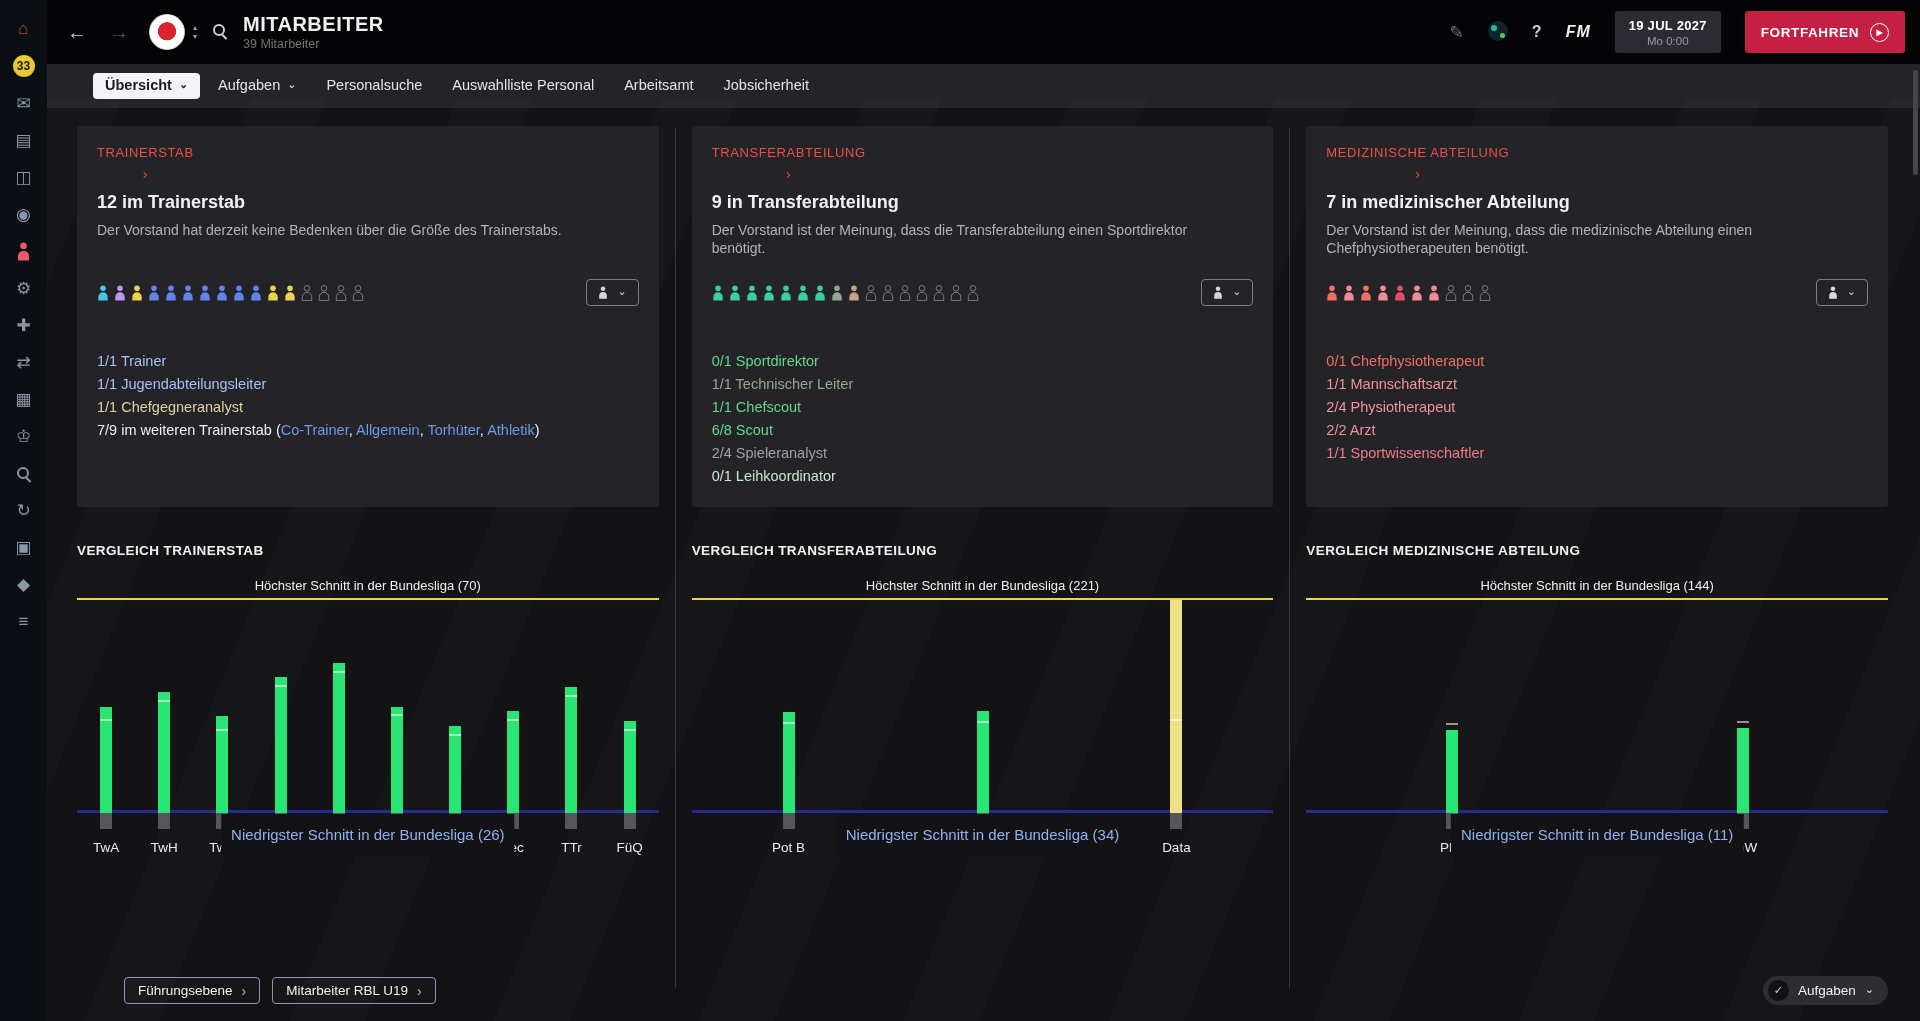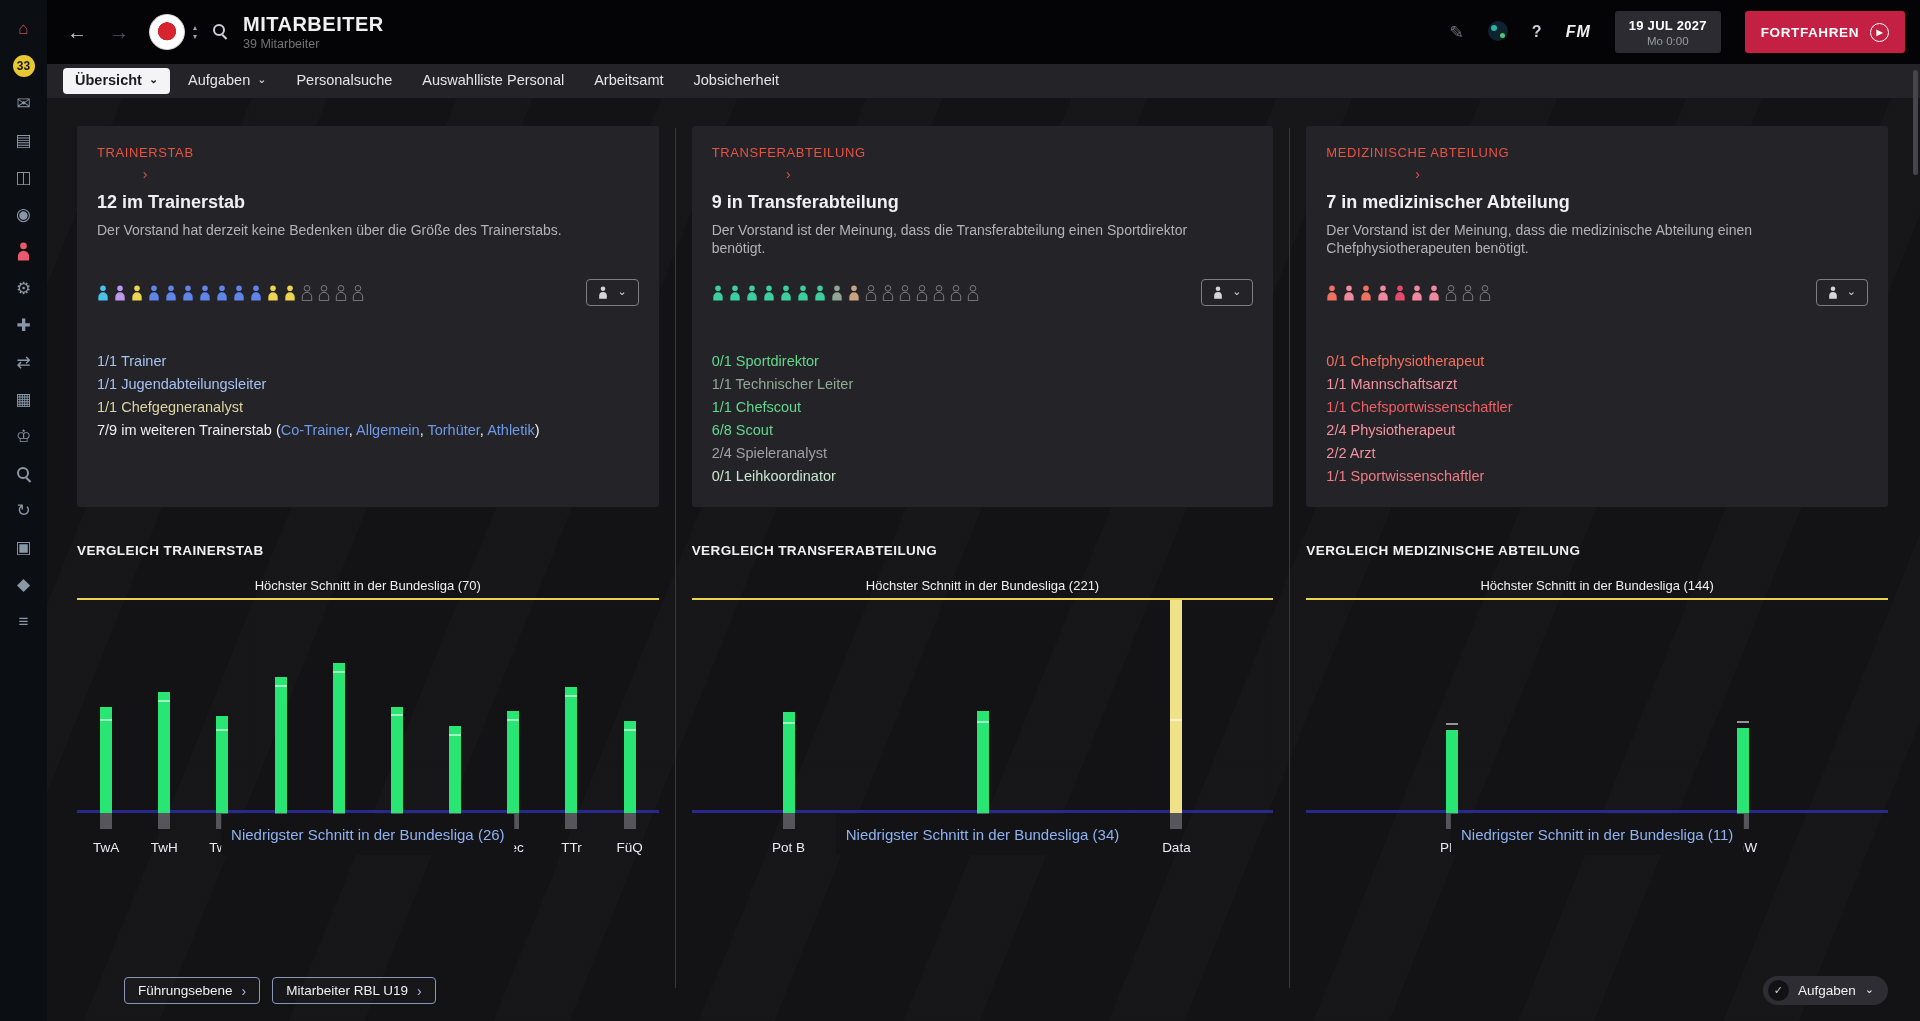--- a/index.html
+++ b/index.html
@@ -46,22 +46,22 @@
   .datebox{background:#2b2b31;border-radius:3px;width:106px;height:42px;display:flex;flex-direction:column;
     align-items:center;justify-content:center;gap:2px;cursor:pointer;border:none;color:#fff;font-family:inherit;}
   .date-main{font-size:13px;font-weight:bold;letter-spacing:.3px;}
   .date-sub{font-size:11.5px;color:#9a9aa2;}
   .continue-btn{height:42px;padding:0 16px;background:#c32044;border:none;border-radius:3px;color:#fff;
     font-weight:bold;font-size:13.5px;letter-spacing:.6px;display:flex;align-items:center;gap:11px;cursor:pointer;font-family:inherit;}
   .play-circle{width:19px;height:19px;border:1.5px solid #fff;border-radius:50%;display:flex;
     align-items:center;justify-content:center;font-size:8px;padding-left:1px;}
 
   
-  .tabbar{position:absolute;left:47px;right:0;top:64px;height:34px;background:#242428;
-    display:flex;align-items:center;padding-left:16px;gap:6px;}
+  .tabbar{position:absolute;left:47px;right:0;top:64px;height:44px;background:#242428;
+    display:flex;align-items:center;padding-left:46px;gap:6px;}
   .tab{background:none;border:none;color:#e4e4e8;font-size:14.5px;font-family:inherit;
     padding:4px 12px;display:flex;align-items:center;gap:7px;cursor:pointer;border-radius:4px;line-height:1.2;}
   .tab.active{background:#f4f4f6;color:#1c1c20;font-weight:bold;}
   .tab .caret{font-size:11px;margin-top:-3px;}
 
   
   .content{position:absolute;left:47px;right:0;top:98px;bottom:0;}
   .content::before{content:"";position:absolute;inset:0;pointer-events:none;
     background:repeating-linear-gradient(112deg, rgba(255,255,255,.014) 0 70px, rgba(0,0,0,0) 70px 190px);}
   .columns{display:flex;align-items:flex-start;padding:28px 32px 0 30px;position:relative;}
@@ -501,21 +501,20 @@
             <button class="view-pill">
               <svg viewBox="0 0 12 16" class="person" style="width: 10px; height: 13px;">
                 <circle cx="6" cy="3.3" r="2.8" fill="#d6d6da"></circle>
                 <path d="M1.3 15.6 V12 A4.7 4.7 0 0 1 10.7 12 V15.6 Z" fill="#d6d6da"></path>
               </svg>
               <span class="pill-caret">⌄</span>
             </button>
           </div><ul class="roles">
             <li class="role-row" style="color: rgb(240, 112, 94);">0/1 Chefphysiotherapeut</li>
             <li class="role-row" style="color: rgb(244, 145, 159);">1/1 Mannschaftsarzt</li>
-            <li class="role-row" style="color: rgb(239, 95, 99);">1/1 Chefsportwissenschaftler</li>
             <li class="role-row" style="color: rgb(244, 145, 159);">2/4 Physiotherapeut</li>
             <li class="role-row" style="color: rgb(244, 145, 159);">2/2 Arzt</li>
             <li class="role-row" style="color: rgb(240, 123, 134);">1/1 Sportwissenschaftler</li>
           </ul></div>
         <h3 class="section-title">VERGLEICH MEDIZINISCHE ABTEILUNG</h3>
         <div class="chart">
           <div class="chart-maxlabel">Höchster Schnitt in der Bundesliga (144)</div>
           <div class="plot">
             <div class="maxline"></div>
             <div class="minline"></div>

